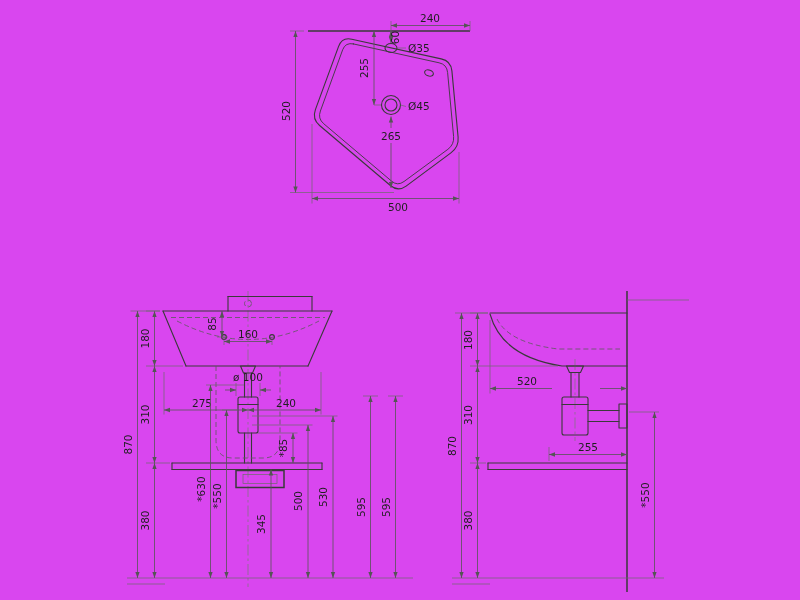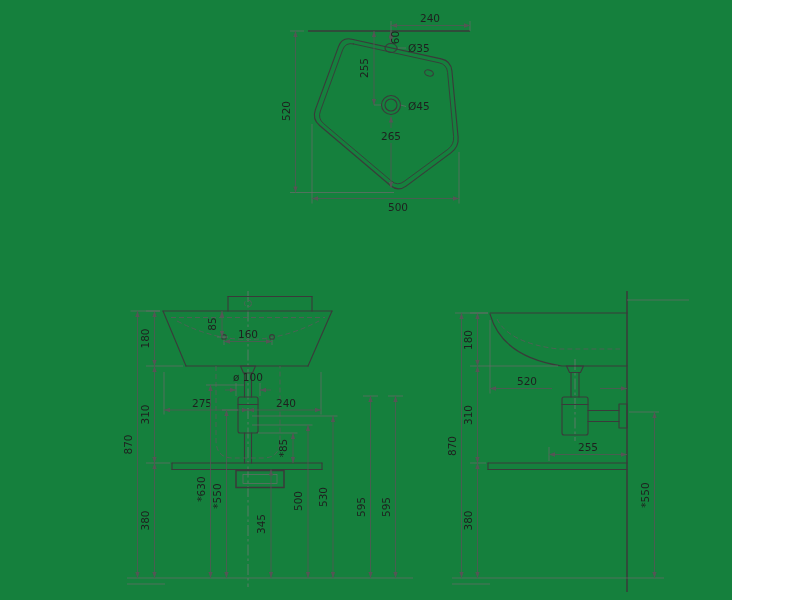--- a/index.html
+++ b/index.html
@@ -1,16 +1,16 @@
 <!DOCTYPE html>
 <html><head>
 <meta charset="utf-8">
 <style>
   html,body{margin:0;padding:0;background:#fff;}
-  .stage{width:732px;height:600px;background:#15803d;position:relative;overflow:hidden;
+  .stage{width:800px;height:600px;background:#d946ef;position:relative;overflow:hidden;
          font-family:"DejaVu Sans", sans-serif;text-decoration:underline;}
   svg{display:block;}
   .ln{stroke:#3a3a3a;stroke-width:1.1;fill:none;stroke-linejoin:round;stroke-linecap:round;}
   .th{stroke:#3a3a3a;stroke-width:1.5;fill:none;}
   .tn{stroke:#6b6b6b;stroke-width:.7;fill:none;}
   .da{stroke:#5a5a5a;stroke-width:.8;fill:none;stroke-dasharray:5 3;}
   .cl{stroke:#7a7a7a;stroke-width:.7;fill:none;stroke-dasharray:11 3 2.5 3;}
   .dm{stroke:#555;stroke-width:.8;fill:none;marker-start:url(#ar);marker-end:url(#ar);}
   .dms{stroke:#555;stroke-width:.8;fill:none;marker-start:url(#ar);}
   .dme{stroke:#555;stroke-width:.8;fill:none;marker-end:url(#ar);}

